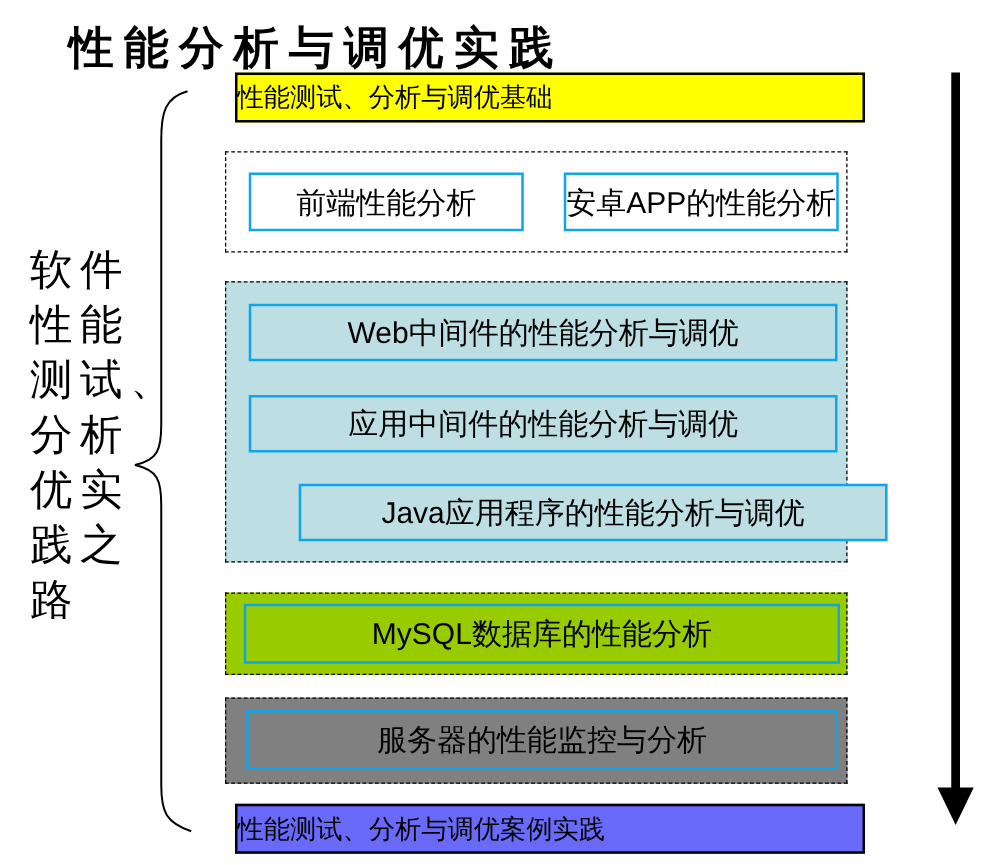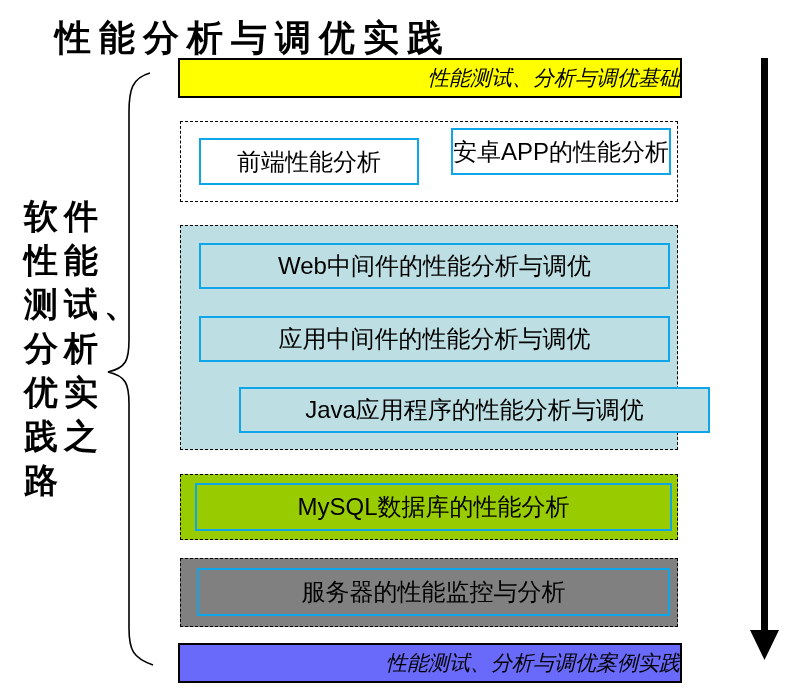--- a/index.html
+++ b/index.html
@@ -1,39 +1,39 @@
 <!DOCTYPE html>
 <html><head>
 <meta charset="utf-8">
 <style>
   html,body{margin:0;padding:0;background:#ffffff;}
   .page{position:relative;width:790px;height:692px;background:#ffffff;overflow:hidden;
         font-family:"Liberation Sans",sans-serif;color:#000;}
   .title{position:absolute;left:55px;top:14px;font-family:Liberation Serif, serif;
          font-weight:bold;font-size:36px;letter-spacing:8px;white-space:nowrap;}
   .side-label{position:absolute;left:24px;top:194px;font-family:"DejaVu Serif",serif;
-              font-weight:bold;font-size:34px;line-height:44px;letter-spacing:6px;}
+              font-weight:normal;font-size:34px;line-height:44px;letter-spacing:6px;}
   .side-label div{white-space:nowrap;}
   .brace-svg{position:absolute;left:100px;top:68px;}
   .arrow-svg{position:absolute;left:748px;top:54px;}
-  .band{position:absolute;left:178px;width:500px;height:36px;border:2px solid #000;
-        display:flex;align-items:center;justify-content:flex-end;
-        font-size:21px;font-weight:500;white-space:nowrap;font-style:italic;}
+  .band{position:absolute;left:188px;width:500px;height:36px;border:2px solid #000;
+        display:flex;align-items:center;justify-content:flex-start;
+        font-size:21px;font-weight:500;white-space:nowrap;}
   .band-foundation{top:58px;background:#ffff00;}
   .band-practice{top:643px;background:#6a6afa;}
   .group{position:absolute;left:180px;width:496px;border:1px dashed #000;}
   .group-client{top:121px;height:79px;background:#ffffff;}
   .group-middleware{top:225px;height:223px;background:#bddee2;}
   .group-database{top:474px;height:64px;background:#99cc00;}
   .group-server{top:558px;height:67px;background:#808080;}
   .inner-box{position:absolute;border:2px solid #0ea5e9;display:flex;align-items:center;
              justify-content:center;font-size:24px;font-weight:500;white-space:nowrap;
              background:transparent;}
   .box-frontend{left:18px;top:16px;width:216px;height:43px;background:#ffffff;}
-  .box-android{left:270px;top:6px;width:216px;height:43px;background:#ffffff;}
+  .box-android{left:270px;top:16px;width:216px;height:43px;background:#ffffff;}
   .box-web{left:18px;top:17px;width:467px;height:42px;background:#bddee2;}
   .box-app{left:18px;top:90px;width:467px;height:42px;background:#bddee2;}
   .box-java{left:18px;top:161px;width:467px;height:42px;background:#bddee2;margin-left:40px;}
   .box-mysql{left:14px;top:8px;width:473px;height:44px;background:#99cc00;}
   .box-server{left:16px;top:9px;width:469px;height:44px;background:#808080;}
 </style>
 </head>
 <body>
 
 <div class="page">

